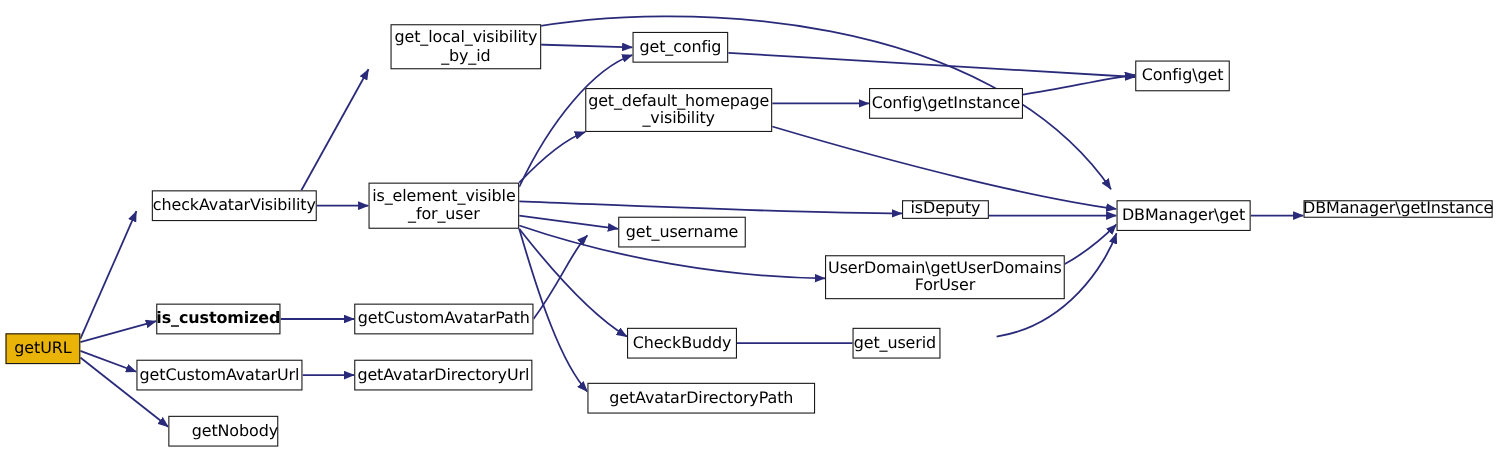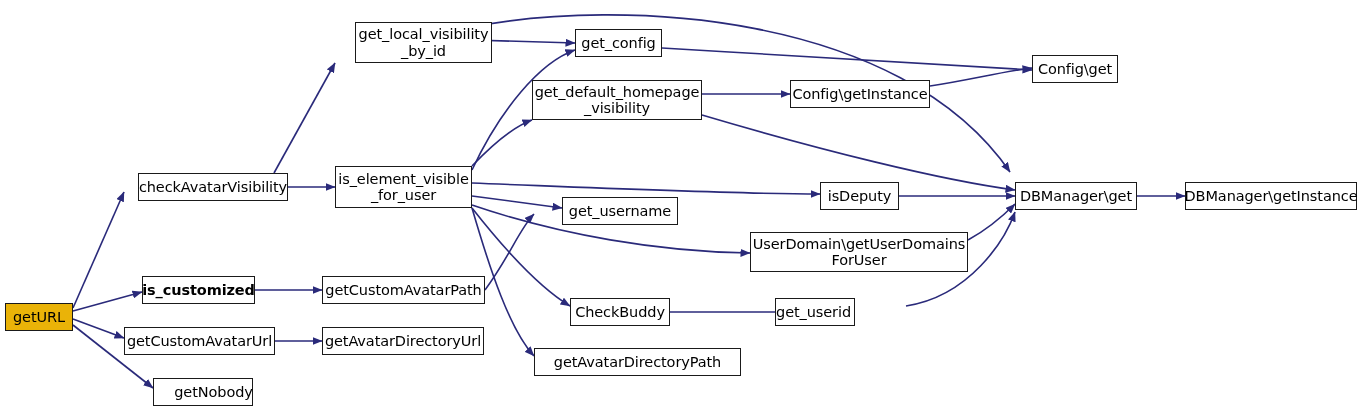--- a/index.html
+++ b/index.html
@@ -77,22 +77,22 @@
 _for_user</span></div>
       <div class="node" style="left: 322px; top: 276px; width: 163px; height: 28px;"><span>getCustomAvatarPath</span></div>
       <div class="node" style="left: 322px; top: 327px; width: 162px; height: 28px;"><span>getAvatarDirectoryUrl</span></div>
       <div class="node" style="left: 575px; top: 29px; width: 87px; height: 28px;"><span>get_config</span></div>
       <div class="node" style="left: 532px; top: 80px; width: 170px; height: 40px;"><span>get_default_homepage
 _visibility</span></div>
       <div class="node" style="left: 562px; top: 197px; width: 116px; height: 28px;"><span>get_username</span></div>
       <div class="node" style="left: 570px; top: 298px; width: 100px; height: 28px;"><span>CheckBuddy</span></div>
       <div class="node" style="left: 534px; top: 348px; width: 207px; height: 28px;"><span>getAvatarDirectoryPath</span></div>
       <div class="node" style="left: 790px; top: 80px; width: 140px; height: 28px;"><span>Config\getInstance</span></div>
-      <div class="node" style="left: 820px; top: 182px; width: 79px; height: 28px;"><span>isDeputy</span></div>
+      <div class="node" style="left: 820px; top: 182px; width: 79px; height: 17px;"><span>isDeputy</span></div>
       <div class="node" style="left: 750px; top: 232px; width: 218px; height: 40px;"><span>UserDomain\getUserDomains
 ForUser</span></div>
       <div class="node" style="left: 775px; top: 298px; width: 80px; height: 28px; justify-content: flex-end;"><span>get_userid</span></div>
       <div class="node" style="left: 1032px; top: 55px; width: 86px; height: 28px;"><span>Config\get</span></div>
       <div class="node" style="left: 1015px; top: 182px; width: 122px; height: 28px;"><span>DBManager\get</span></div>
-      <div class="node" style="left: 1185px; top: 182px; width: 172px; height: 28px;"><span>DBManager\getInstance</span></div>
+      <div class="node" style="left: 1185px; top: 182px; width: 172px; height: 16px;"><span>DBManager\getInstance</span></div>
     </div>
 
 </div>
 
 </body></html>

